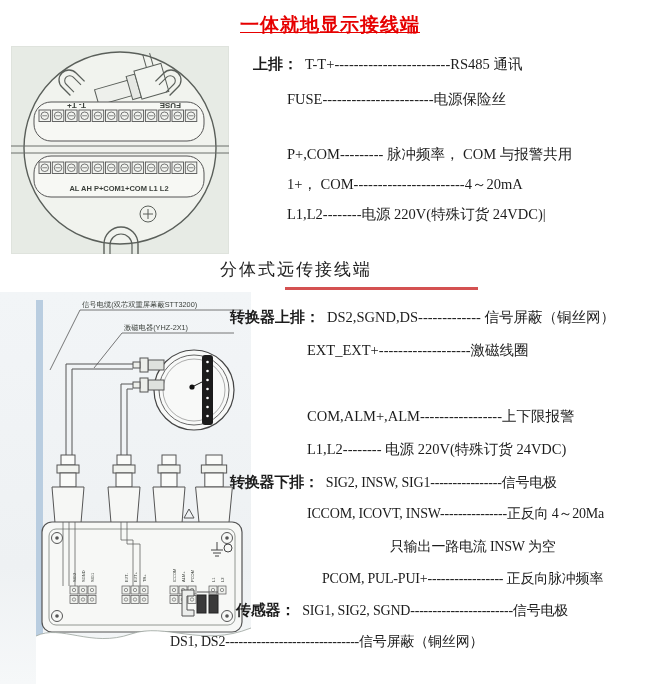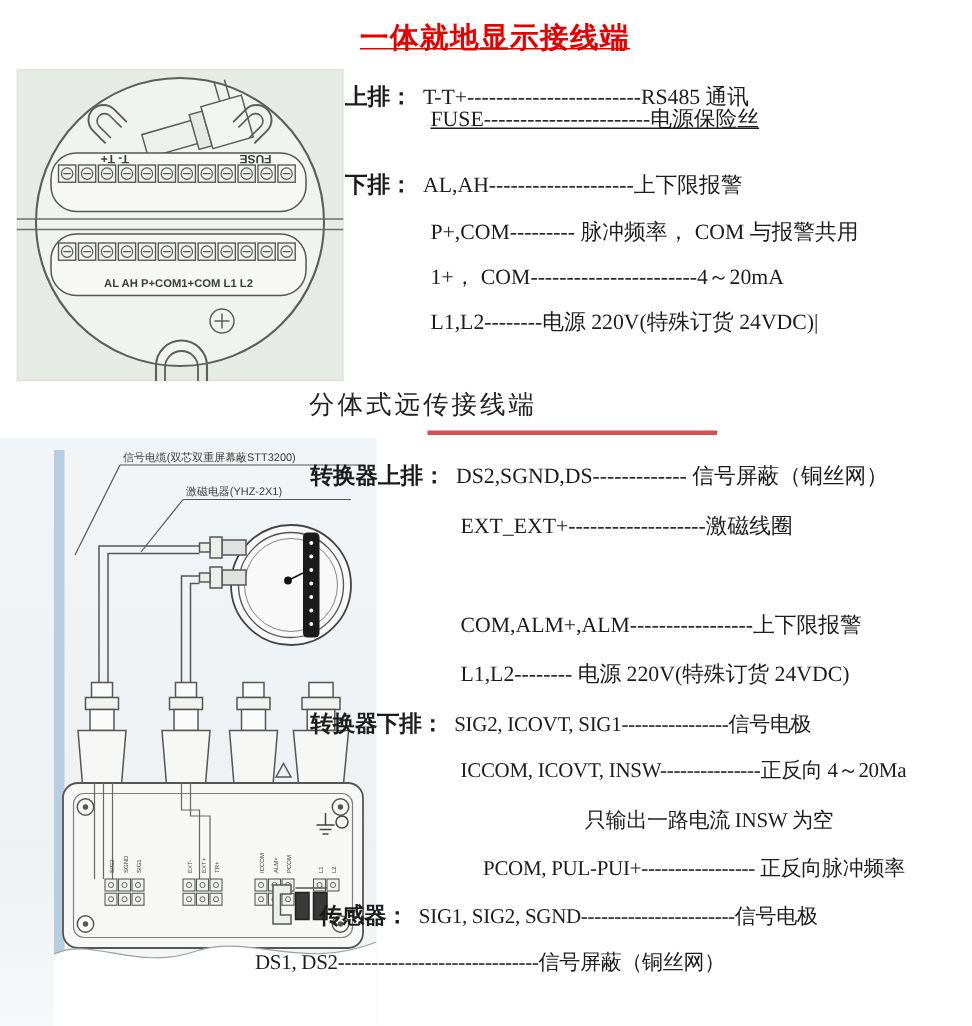--- a/index.html
+++ b/index.html
@@ -11,21 +11,21 @@
   }
   .abs{position:absolute;}
   .title{
     font-size:19px; font-weight:bold; color:#e60000;
     text-decoration:underline; text-decoration-color:#e60000;
     letter-spacing:1px; white-space:pre;
   }
   .subtitle{ font-size:17px; color:#222; letter-spacing:2px; white-space:pre; }
   .row{ font-size:14.5px; white-space:pre; }
   .row .pfx{ font-weight:bold; font-size:15px; }
-  .row .pfx:not(:empty){ margin-right:7px; }
+  .row .pfx:not(:empty){ margin-right:7px;padding-left:23px; }
   .alt{ font-size:14px; letter-spacing:-0.2px; }
   .wavy{
     text-decoration-style:wavy;
     text-decoration-color:#e03a3a; text-underline-offset:3px;
   }
   .redline{ background:#cc3333; opacity:.85; }
   .scan1{
     background:#e7ebe5; box-shadow:0 0 0 1px #dfe3dd inset;
   }
   .scan2{
@@ -161,27 +161,26 @@
       </g>
 
       <g transform="translate(93,186)">
         <path d="M0,22 V12 a17,17 0 0 1 34,0 V22" fill="none" stroke="#5a5f5a" stroke-width="1.4"></path>
         <path d="M6,22 V13 a11,11 0 0 1 22,0 V22" fill="none" stroke="#5a5f5a" stroke-width="1.2"></path>
       </g>
     </svg>
   </div>
 
   <div class="abs row" style="left:230px; top:55px;"><span class="pfx">上排：</span><span>T-T+------------------------RS485 通讯</span></div>
-  <div class="abs row" style="left:287px; top:70px;text-decoration:underline;"><span>FUSE-----------------------电源保险丝</span></div>
-  <div class="abs row" style="left:230px; top:114px;"><span class="pfx">下排：</span><span>AL,AH--------------------上下限报警</span></div>
+  <div class="abs row" style="left:287px; top:90px;"><span>FUSE-----------------------电源保险丝</span></div>
   <div class="abs row" style="left:287px; top:145px;"><span>P+,COM--------- 脉冲频率， COM 与报警共用</span></div>
   <div class="abs row" style="left:287px; top:175px;"><span>1+， COM-----------------------4～20mA</span></div>
   <div class="abs row" style="left:287px; top:205px;"><span>L1,L2--------电源 220V(特殊订货 24VDC)|</span></div>
 
-  <div class="abs subtitle" style="left:206px; top:258px;text-align:center;">分体式远传接线端</div>
+  <div class="abs subtitle" style="left:220px; top:258px;text-align:center;">分体式远传接线端</div>
 
   <div class="abs redline" style="left:285px; top:287px; width:193px; height:3px;"></div>
 
   <div class="abs scan2" style="left:0px; top:292px; width:215px; height:392px;">
     <svg width="215" height="392" viewBox="0 0 215 392">
 
       <rect x="0" y="8" width="7" height="384" fill="#b9cde0"></rect>
 
       <g>
         <text x="46" y="15" font-size="7.3">信号电缆(双芯双重屏幕蔽STT3200)</text>
@@ -350,20 +349,20 @@
 
       <path d="M0,344 C25,332 55,356 95,342 C130,330 165,356 215,336 L215,392 L0,392 Z" fill="#ffffff"></path>
       <path d="M0,344 C25,332 55,356 95,342 C130,330 165,356 215,336" fill="none" stroke="#9aa39d" stroke-width="0.8"></path>
     </svg>
   </div>
 
   <div class="abs row" style="left:207px; top:308px;"><span class="pfx">转换器上排：</span><span>DS2,SGND,DS------------- 信号屏蔽（铜丝网）</span></div>
   <div class="abs row" style="left:307px; top:341px;"><span>EXT_EXT+-------------------激磁线圈</span></div>
   <div class="abs row" style="left:307px; top:407px;"><span>COM,ALM+,ALM-----------------上下限报警</span></div>
   <div class="abs row" style="left:307px; top:440px;"><span>L1,L2-------- 电源 220V(特殊订货 24VDC)</span></div>
-  <div class="abs row alt" style="left:207px; top:473px;"><span class="pfx">转换器下排：</span><span>SIG2, ICOVT, SIG1----------------信号电极</span></div>
+  <div class="abs row alt" style="left:207px; top:473px;"><span class="pfx">转换器下排：</span><span>SIG2, INSW, SIG1----------------信号电极</span></div>
   <div class="abs row alt" style="left:307px; top:505px;"><span>ICCOM, ICOVT, INSW---------------正反向 4～20Ma</span></div>
   <div class="abs row alt" style="left:390px; top:538px;"><span>只输出一路电流 INSW 为空</span></div>
   <div class="abs row alt" style="left:322px; top:570px;"><span>PCOM, </span><span class="wavy">PUL-PUI</span><span>+----------------- 正反向脉冲频率</span></div>
   <div class="abs row alt" style="left:213px; top:601px;"><span class="pfx">传感器：</span><span>SIG1, SIG2, SGND-----------------------信号电极</span></div>
   <div class="abs row alt" style="left:170px; top:633px;"><span>DS1, DS2------------------------------信号屏蔽（铜丝网）</span></div>
 
 </div>
 
 </body></html>

